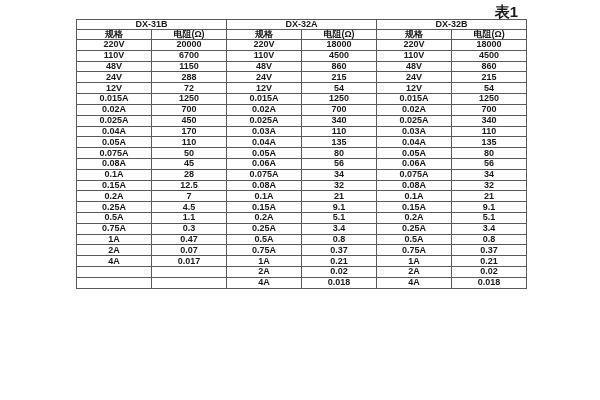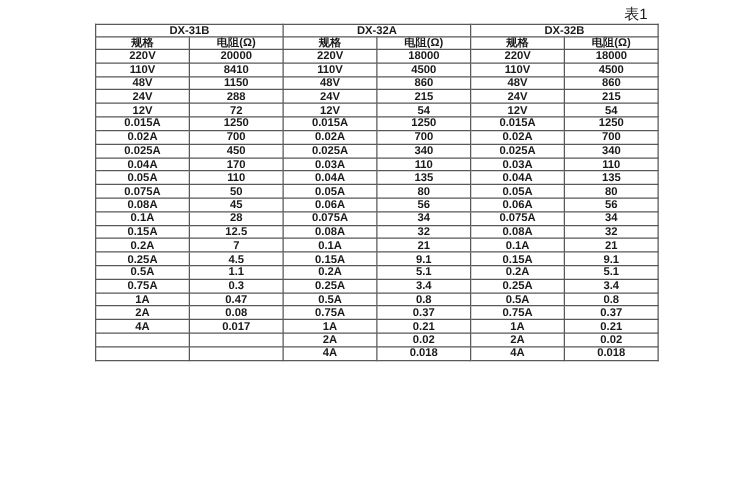--- a/index.html
+++ b/index.html
@@ -11,22 +11,22 @@
     font-family: "Liberation Sans", "DejaVu Sans", sans-serif;
     color: #1a1a1a;
     overflow: hidden;
   }
   .caption {
     position: absolute;
     top: 3px;
     left: 470px;
     width: 48px;
     text-align: right;
-    font-size: 12px;
-    font-weight: normal;
+    font-size: 15px;
+    font-weight: bold;
     color: #1a1a1a;
   }
   table.spec-table {
     position: absolute;
     left: 76px;
     top: 19px;
     width: 450px;
     height: 270px;
     border-collapse: collapse;
     table-layout: fixed;
@@ -78,21 +78,21 @@
         <tr>
           <td>220V</td>
           <td>20000</td>
           <td>220V</td>
           <td>18000</td>
           <td>220V</td>
           <td>18000</td>
         </tr>
         <tr>
           <td>110V</td>
-          <td>8410</td>
+          <td>6700</td>
           <td>110V</td>
           <td>4500</td>
           <td>110V</td>
           <td>4500</td>
         </tr>
         <tr>
           <td>48V</td>
           <td>1150</td>
           <td>48V</td>
           <td>860</td>
@@ -222,21 +222,21 @@
         <tr>
           <td>1A</td>
           <td>0.47</td>
           <td>0.5A</td>
           <td>0.8</td>
           <td>0.5A</td>
           <td>0.8</td>
         </tr>
         <tr>
           <td>2A</td>
-          <td>0.08</td>
+          <td>0.07</td>
           <td>0.75A</td>
           <td>0.37</td>
           <td>0.75A</td>
           <td>0.37</td>
         </tr>
         <tr>
           <td>4A</td>
           <td>0.017</td>
           <td>1A</td>
           <td>0.21</td>

